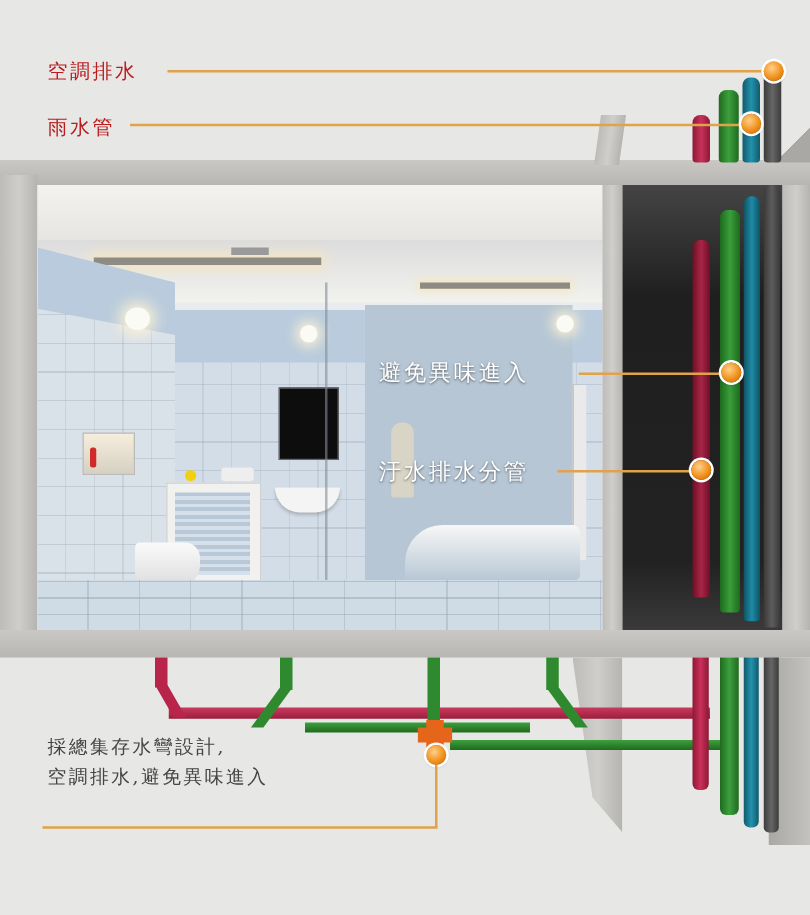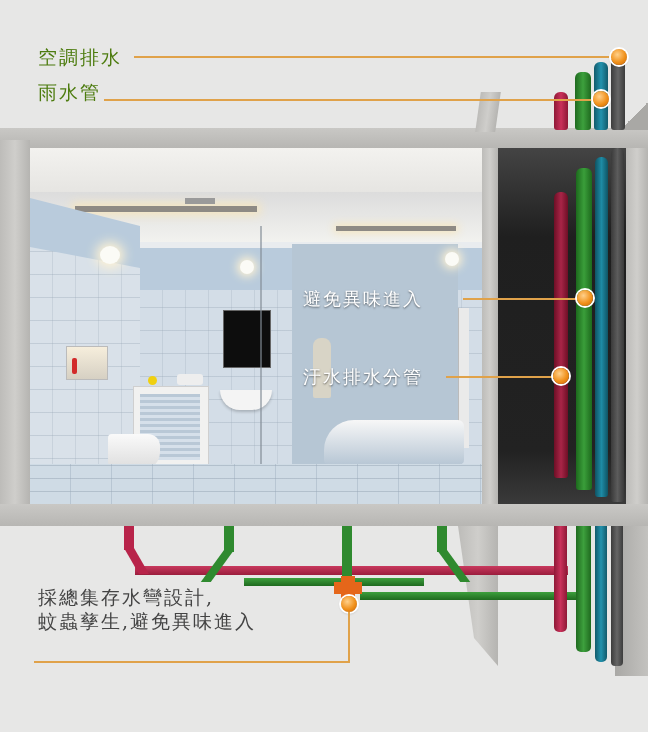--- a/index.html
+++ b/index.html
@@ -1,27 +1,27 @@
 <!DOCTYPE html>
 <html><head>
   <meta charset="utf-8">
   <style>
     html,body{margin:0;padding:0;}
     body{width:648px;height:732px;background:#e7e7e6;position:relative;overflow:hidden;font-family:"DejaVu Serif","Liberation Serif",serif;}
     .abs{position:absolute;}
     .concrete{background:linear-gradient(180deg,#c9c8c5,#b7b6b3);}
     .concrete-v{background:linear-gradient(90deg,#bdbcb9,#cfcecb 50%,#b5b4b1);}
-    .label{position:absolute;color:#4d7c0f;font-size:19px;letter-spacing:2px;white-space:nowrap;line-height:22px;}
+    .label{position:absolute;color:#b91c1c;font-size:16px;letter-spacing:2px;white-space:nowrap;line-height:22px;}
     .label-light{position:absolute;color:#ffffff;font-size:18px;letter-spacing:2px;white-space:nowrap;text-shadow:0 1px 2px rgba(0,0,0,.55);line-height:22px;}
     .leader{position:absolute;height:2px;background:#e0a24a;}
     .leader-v{position:absolute;width:2px;background:#e0a24a;}
     .dot{position:absolute;width:16px;height:16px;border-radius:50%;background:radial-gradient(circle at 40% 35%,#ffd08a,#f0901a 55%,#c25f05);box-shadow:0 0 0 2px #fff,0 1px 3px rgba(0,0,0,.45);}
     .pipe-v{position:absolute;border-radius:6px 6px 3px 3px;}
     .pipe-h{position:absolute;}
-    .bottom-note{position:absolute;color:#444;font-size:19px;line-height:24px;letter-spacing:2px;}
+    .bottom-note{position:absolute;color:#444;font-size:15px;line-height:24px;letter-spacing:2px;}
     .tile-wall{background:
       repeating-linear-gradient(0deg,rgba(255,255,255,.0) 0 22px,rgba(150,165,180,.35) 22px 23px),
       repeating-linear-gradient(90deg,rgba(255,255,255,0) 0 22px,rgba(150,165,180,.25) 22px 23px),
       #d3dde7;}
   </style>
 </head>
 <body>
 
 <div class="abs concrete" style="left:0;top:128px;width:648px;height:20px;"></div>
 <div class="abs concrete-v" style="left:478px;top:92px;width:20px;height:40px;transform:skewX(-8deg);"></div>
@@ -113,32 +113,32 @@
 <div class="pipe-v" style="left:576px;top:526px;width:15px;height:126px;background:linear-gradient(90deg,#1f6a1f,#3da03d,#1f6a1f);border-radius:0 0 5px 5px;"></div>
 <div class="pipe-v" style="left:595px;top:526px;width:12px;height:136px;background:linear-gradient(90deg,#125a6b,#2292ad,#125a6b);border-radius:0 0 5px 5px;"></div>
 <div class="pipe-v" style="left:611px;top:526px;width:12px;height:140px;background:linear-gradient(90deg,#3c3c3c,#666,#3c3c3c);border-radius:0 0 4px 4px;"></div>
 
 <div class="abs" style="left:334px;top:576px;width:28px;height:24px;background:#e5661a;clip-path:polygon(25% 0,75% 0,75% 25%,100% 25%,100% 75%,75% 75%,75% 100%,25% 100%,25% 75%,0 75%,0 25%,25% 25%);"></div>
 
 <div class="label" style="left:38px;top:46px;">空調排水</div>
 <div class="leader" style="left:134px;top:56px;width:480px;"></div>
 <div class="dot" style="left:611px;top:49px;"></div>
 
-<div class="label" style="left:38px;top:81px;text-align:right;">雨水管</div>
+<div class="label" style="left:38px;top:91px;text-align:right;">雨水管</div>
 <div class="leader" style="left:104px;top:99px;width:492px;"></div>
 <div class="dot" style="left:593px;top:91px;"></div>
 
 <div class="label-light" style="left:303px;top:288px;">避免異味進入</div>
 <div class="leader" style="left:463px;top:298px;width:120px;"></div>
 <div class="dot" style="left:577px;top:290px;"></div>
 
 <div class="label-light" style="left:303px;top:366px;font-family:Liberation Serif, serif;">汙水排水分管</div>
 <div class="leader" style="left:446px;top:376px;width:114px;"></div>
 <div class="dot" style="left:553px;top:368px;"></div>
 
 <div class="dot" style="left:341px;top:596px;"></div>
 <div class="leader-v" style="left:348px;top:612px;height:50px;"></div>
 <div class="leader" style="left:34px;top:661px;width:316px;"></div>
 
 <div class="bottom-note" style="left:38px;top:585px;">
   <div>採總集存水彎設計,</div>
-  <div>蚊蟲孳生,避免異味進入</div>
+  <div>空調排水,避免異味進入</div>
 </div>
 
 </body></html>

